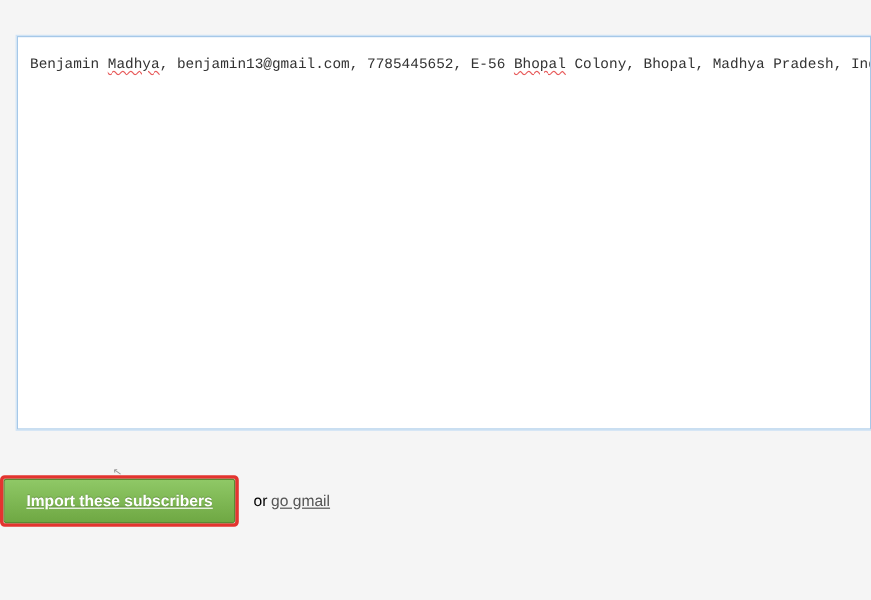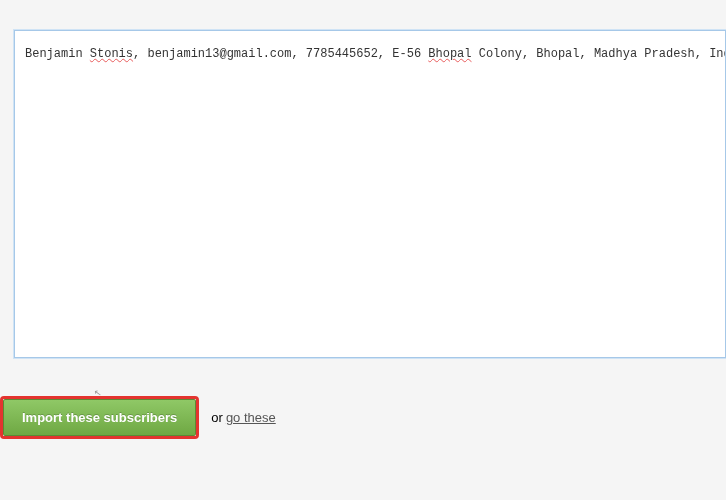--- a/index.html
+++ b/index.html
@@ -65,44 +65,45 @@
       background: linear-gradient(to bottom, #8fc866 0%, #6fa843 100%);
       border: 1px solid #5a8a34;
       color: #ffffff;
       font-weight: bold;
       font-size: 13px;
       padding: 10px 18px;
       cursor: pointer;
       text-shadow: 0 -1px 0 rgba(0,0,0,0.2);
       border-radius: 2px;
       font-family: Arial, Helvetica, sans-serif;
+      text-decoration: underline;
     }
     .or-text {
       margin-left: 12px;
       font-size: 13px;
       color: #000000;
     }
     .go-back-link {
       font-size: 13px;
       color: #555;
       text-decoration: underline;
       cursor: pointer;
       margin-left: 3px;
     }
   </style>
 </head>
 <body>
 
 <div class="textarea-container">
   <div class="textarea-content">
-    <span>Benjamin </span><span class="spellcheck">Stonis</span><span>, benjamin13@gmail.com, 7785445652, E-56 </span><span class="spellcheck">Bhopal</span><span> Colony, Bhopal, Madhya Pradesh, India, Tesla </span>
+    <span>Benjamin </span><span class="spellcheck">Madhya</span><span>, benjamin13@gmail.com, 7785445652, E-56 </span><span class="spellcheck">Bhopal</span><span> Colony, Bhopal, Madhya Pradesh, India, Tesla </span>
   </div>
 </div>
 
 <div class="cursor-indicator">↖</div>
 
 <div class="action-row">
   <div class="highlight-frame">
     <button class="import-button">Import these subscribers</button>
   </div>
   <span class="or-text">or</span>
-  <a class="go-back-link">go these</a>
+  <a class="go-back-link">go gmail</a>
 </div>
 
 </body></html>

